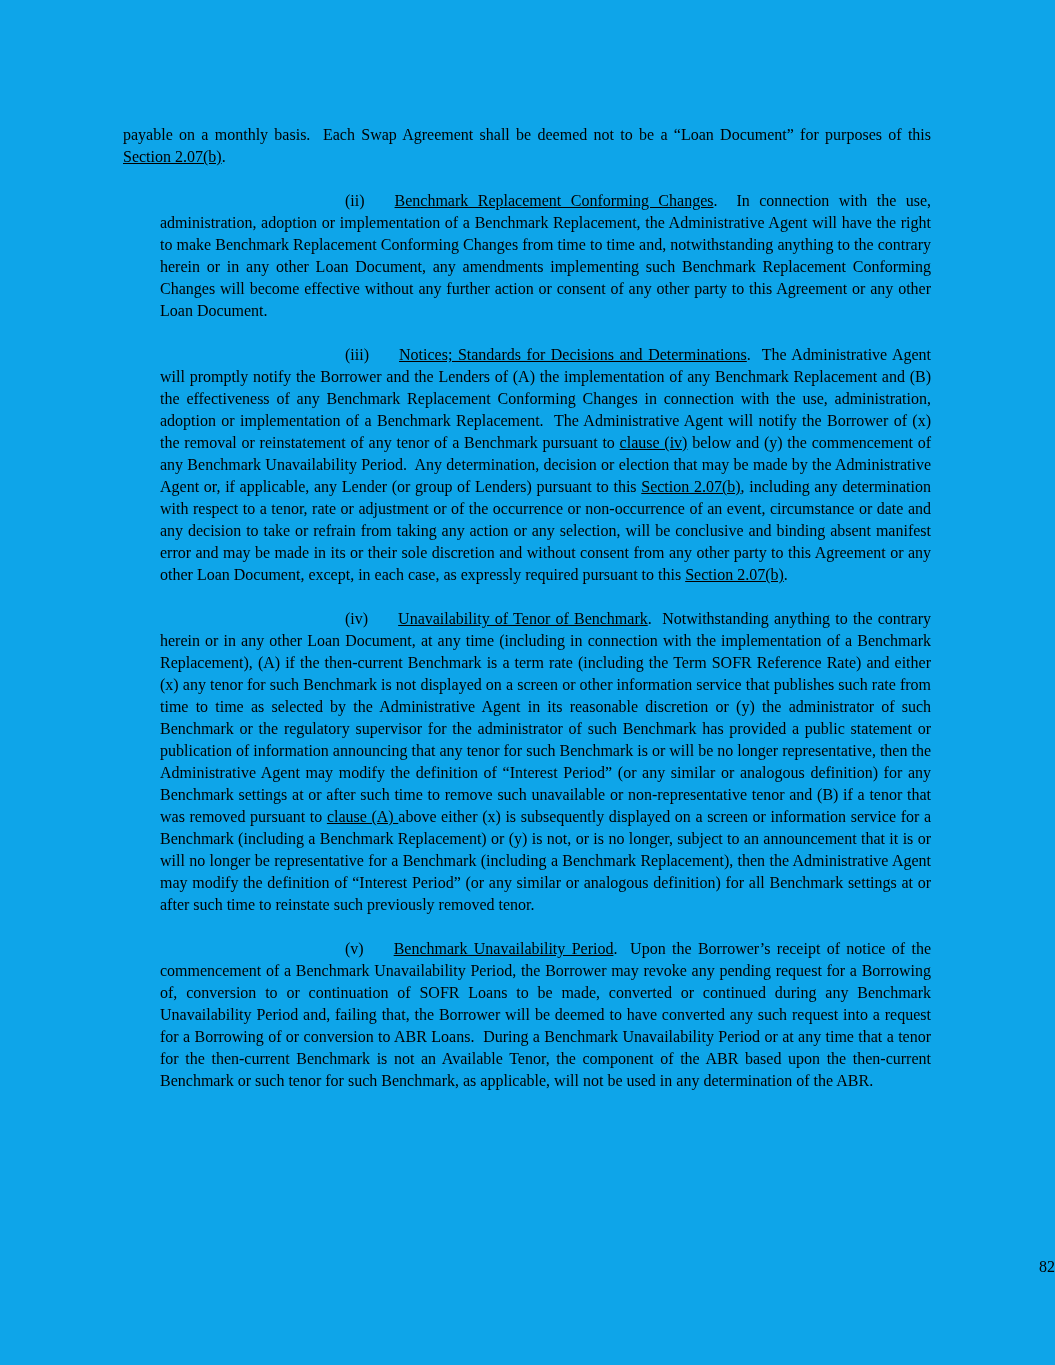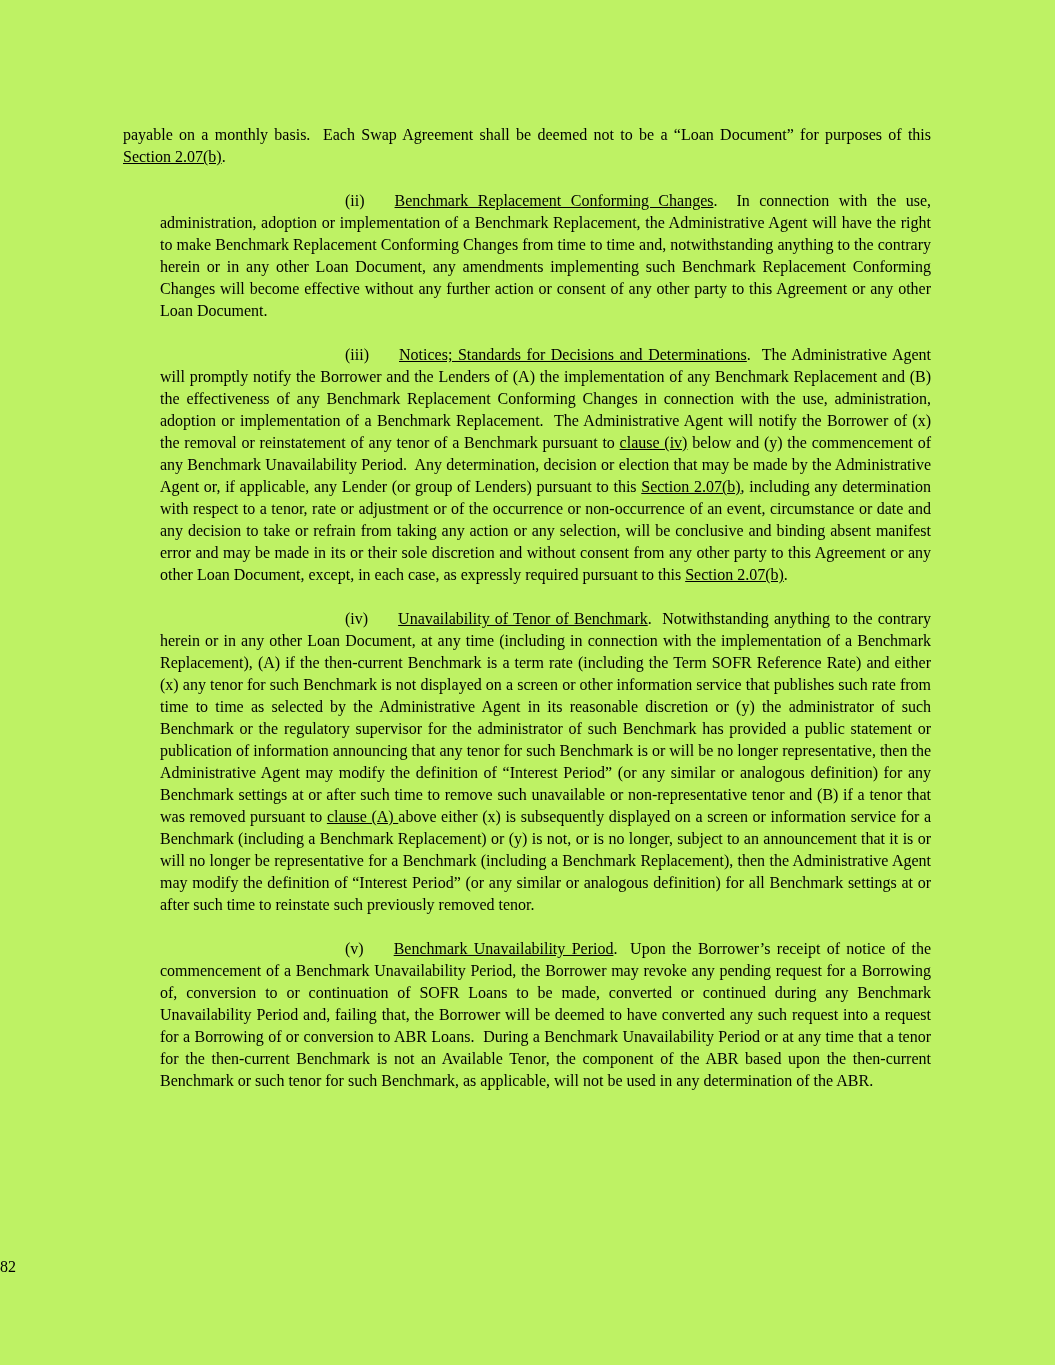--- a/index.html
+++ b/index.html
@@ -5,21 +5,21 @@
   html, body {
     margin: 0;
     padding: 0;
     background: #e8e8e8;
   }
   .page {
     position: relative;
     width: 1055px;
     height: 1365px;
     margin: 0 auto;
-    background: #bef264;
+    background: #0ea5e9;
     font-family: "Liberation Serif", "DejaVu Serif", serif;
     font-size: 16px;
     color: #000000;
     overflow: hidden;
   }
   .body-text {
     position: absolute;
     left: 123px;
     top: 124px;
     width: 808px;
@@ -38,21 +38,21 @@
     width: 30px;
   }
   .u {
     text-decoration: underline;
   }
   .page-number {
     position: absolute;
     top: 1256px;
     left: 0;
     width: 100%;
-    text-align: left;
+    text-align: right;
     line-height: 22px;
   }
 </style>
 </head>
 <body>
 
 <div class="page">
   <div class="body-text">
       <p class="para"><span>payable on a monthly basis.&nbsp; Each Swap Agreement shall be deemed not to be a “Loan Document” for purposes of this </span><span class="u">Section 2.07(b)</span><span>.</span></p>
       <p class="para indent"><span>(ii)</span><span class="tab"></span><span class="u">Benchmark Replacement Conforming Changes</span><span>.&nbsp; In connection with the use, administration, adoption or implementation of a Benchmark Replacement, the Administrative Agent will have the right to make Benchmark Replacement Conforming Changes from time to time and, notwithstanding anything to the contrary herein or in any other Loan Document, any amendments implementing such Benchmark Replacement Conforming Changes will become effective without any further action or consent of any other party to this Agreement or any other Loan Document.</span></p>

